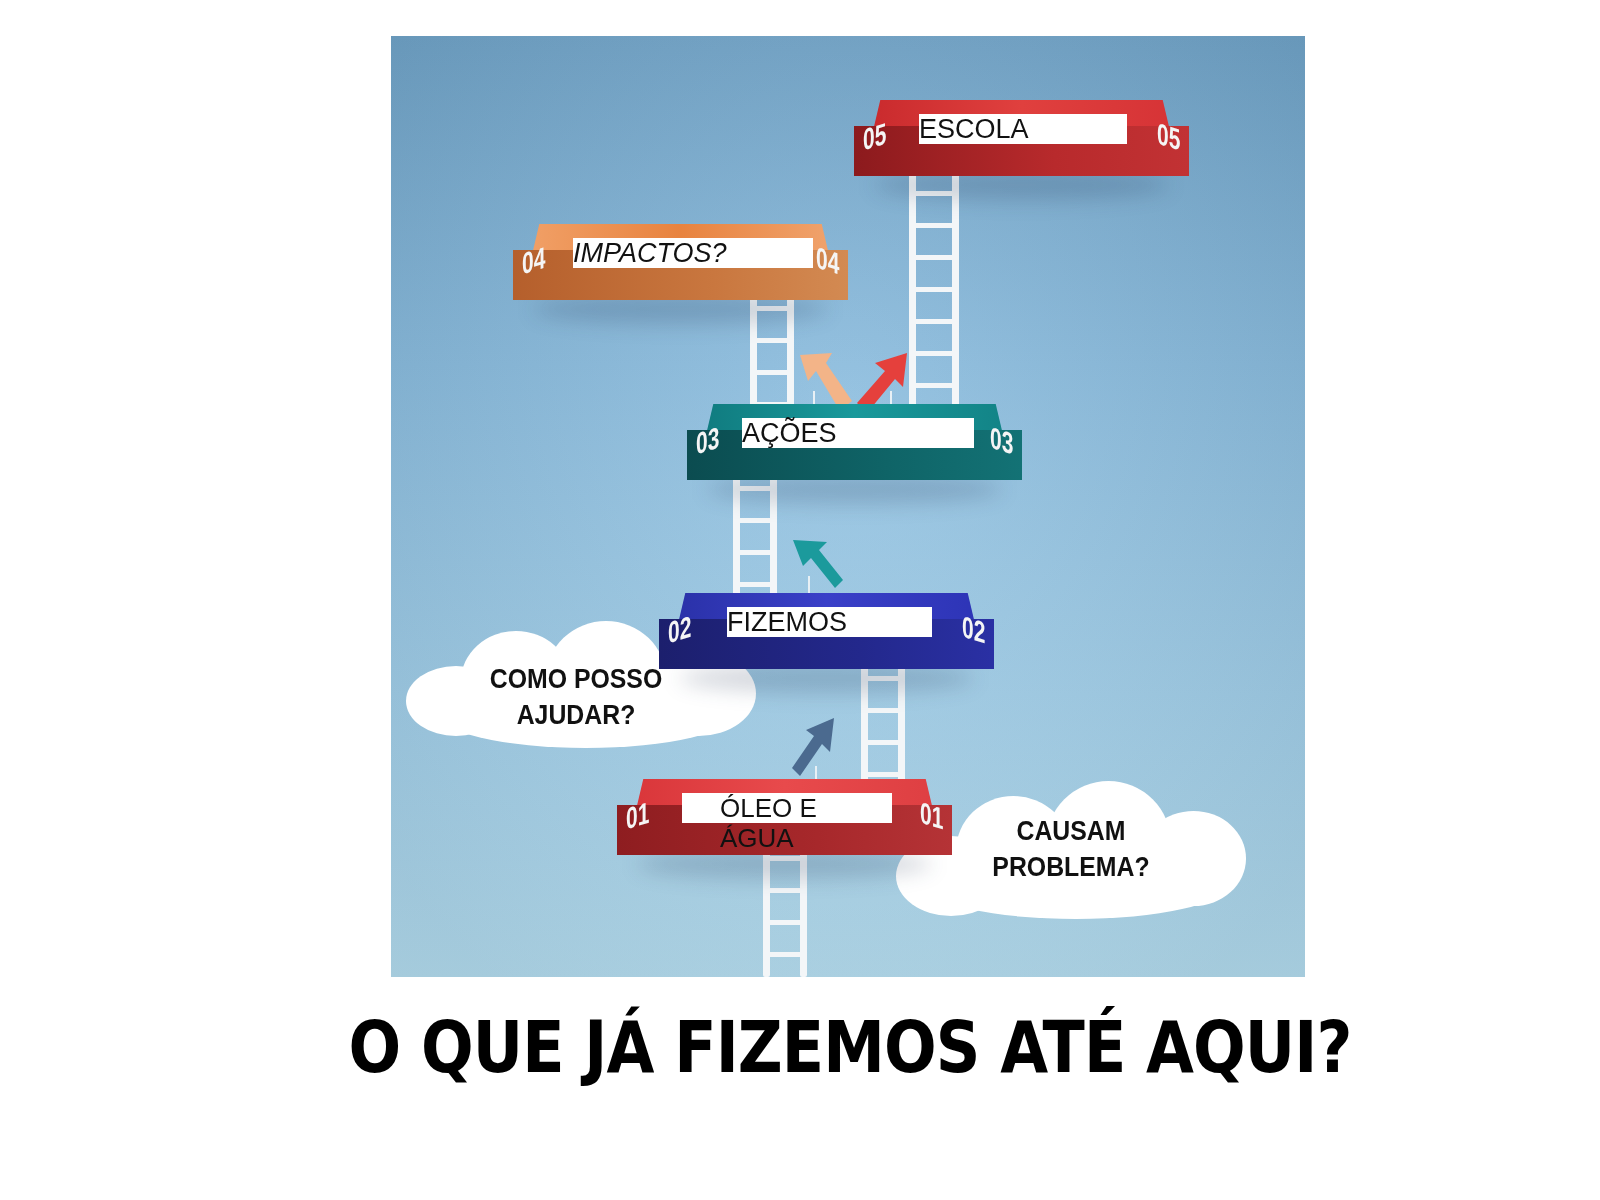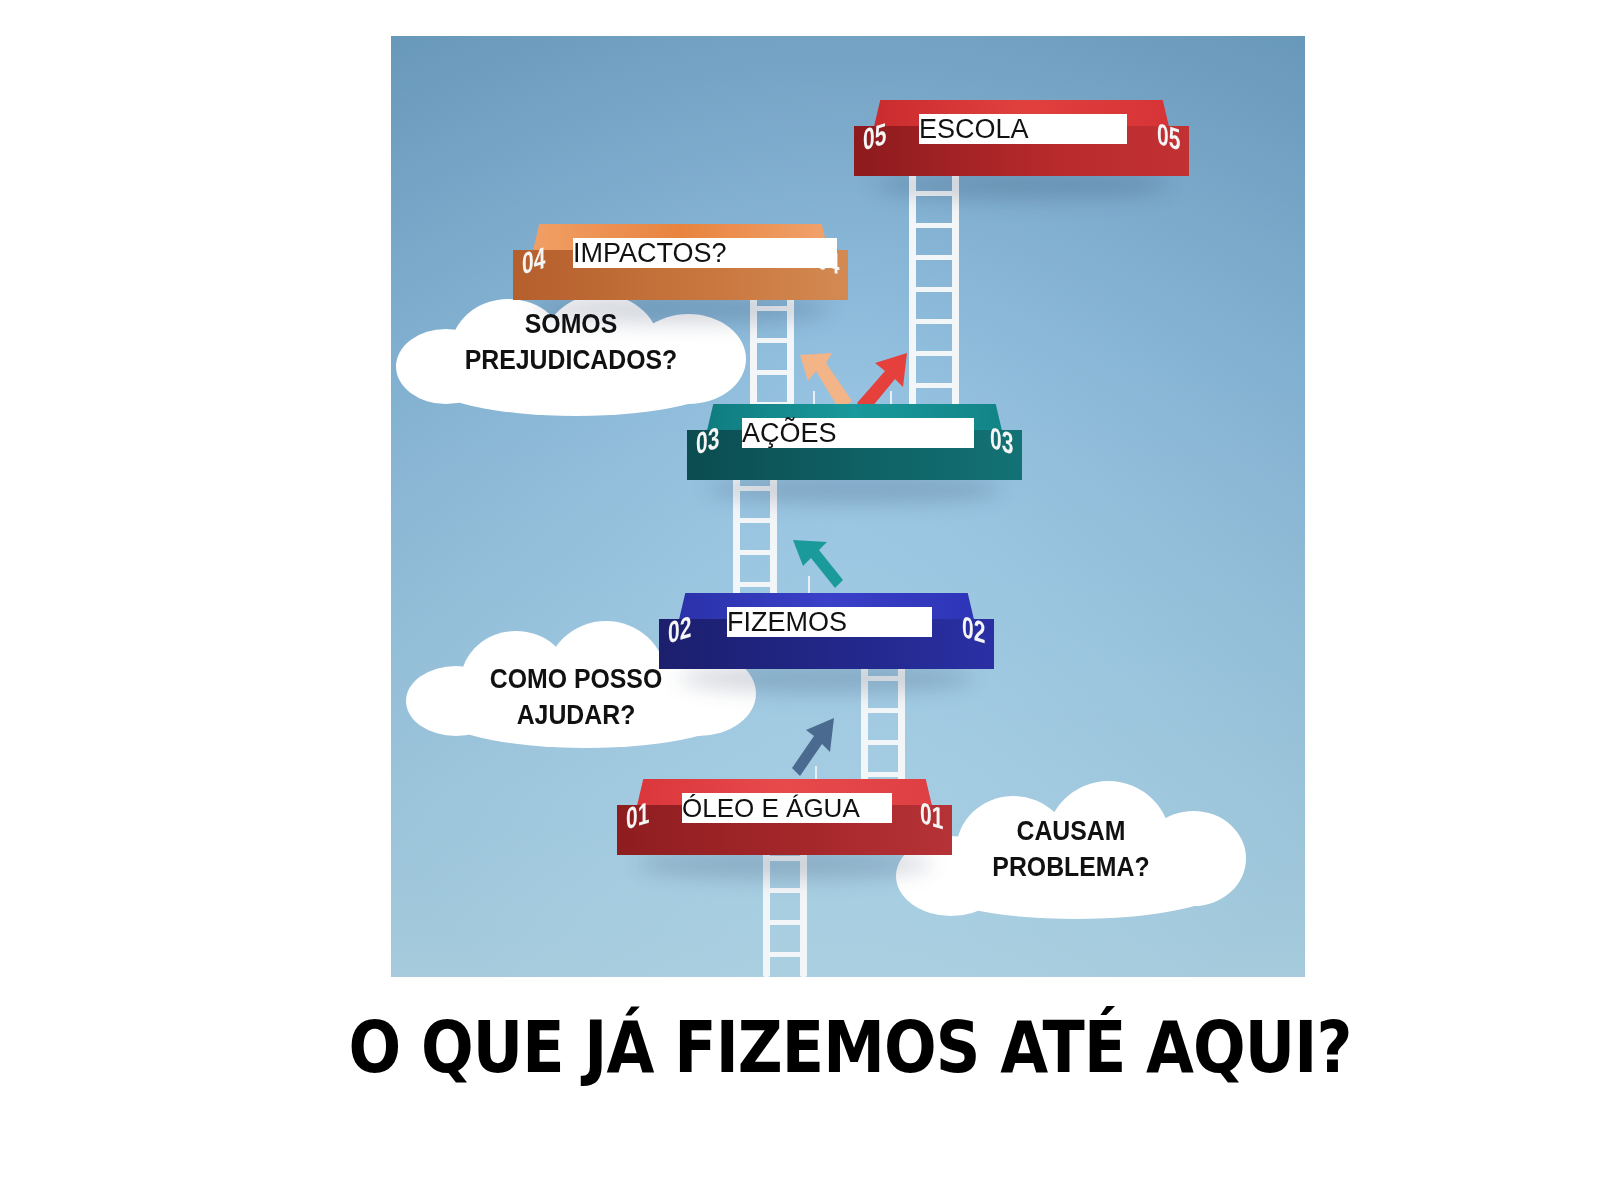--- a/index.html
+++ b/index.html
@@ -116,31 +116,20 @@
   <div class="ladder" style="left:372px; top:800px; height:141px;">
     <div class="rail l"></div>
       <div class="rail r"></div>
     <div class="rung" style="top:20px"></div>
       <div class="rung" style="top:52px"></div>
       <div class="rung" style="top:84px"></div>
       <div class="rung" style="top:116px"></div>
   </div>
 
 
-  <div class="cloud" style="left:5px; top:258px; width:355px; height:125px;">
-    <div class="puff" style="left:0; top:35px; width:100px; height:75px;"></div>
-    <div class="puff" style="left:55px; top:5px; width:115px; height:100px;"></div>
-    <div class="puff" style="left:145px; top:0; width:120px; height:115px;"></div>
-    <div class="puff" style="left:235px; top:20px; width:115px; height:90px;"></div>
-    <div class="puff" style="left:30px; top:50px; width:300px; height:72px;"></div>
-    <div class="cloud-text" style="left:30px; top:12px; width:290px;">
-      <div>SOMOS</div>
-      <div>PREJUDICADOS?</div>
-    </div>
-  </div>
 
 
   <div class="cloud" style="left:15px; top:585px; width:355px; height:130px;">
     <div class="puff" style="left:0; top:45px; width:100px; height:70px;"></div>
     <div class="puff" style="left:55px; top:10px; width:110px; height:100px;"></div>
     <div class="puff" style="left:140px; top:0; width:120px; height:115px;"></div>
     <div class="puff" style="left:235px; top:30px; width:115px; height:85px;"></div>
     <div class="puff" style="left:30px; top:55px; width:300px; height:72px;"></div>
     <div class="cloud-text" style="left:25px; top:40px; width:290px;">
       <div>COMO POSSO</div>
@@ -185,21 +174,21 @@
     <span class="num right">05</span>
     <div class="label" style="left:65px; width:208px;">ESCOLA</div>
   </div>
 
   <div class="platform" style="left:122px; top:188px; width:335px;">
     <div class="shadow"></div>
     <div class="top" style="background: linear-gradient(90deg,#f1a067,#e8833f 50%,#f0a36d);"></div>
     <div class="front" style="background: linear-gradient(90deg,#b55f2c,#c9773f 60%,#d38a52);"></div>
     <span class="num left">04</span>
     <span class="num right">04</span>
-    <div class="label" style="left:60px; width:264px;">IMPACTOS?</div>
+    <div class="label" style="left:60px; width:240px;font-style:italic;">IMPACTOS?</div>
   </div>
 
   <div class="platform" style="left:296px; top:368px; width:335px;">
     <div class="shadow"></div>
     <div class="top" style="background: linear-gradient(90deg,#107b7f,#19999b 50%,#128386);"></div>
     <div class="front" style="background: linear-gradient(90deg,#0b4c50,#0f6467 60%,#137275);"></div>
     <span class="num left">03</span>
     <span class="num right">03</span>
     <div class="label" style="left:55px; width:232px;">AÇÕES</div>
   </div>
@@ -212,17 +201,17 @@
     <span class="num right">02</span>
     <div class="label" style="left:68px; width:205px;">FIZEMOS</div>
   </div>
 
   <div class="platform" style="left:226px; top:743px; width:335px;">
     <div class="shadow"></div>
     <div class="top" style="background: linear-gradient(90deg,#d9363a,#e84a4c 50%,#de3f42);"></div>
     <div class="front" style="background: linear-gradient(90deg,#8e1d20,#a7282b 60%,#b53336);"></div>
     <span class="num left">01</span>
     <span class="num right">01</span>
-    <div class="label" style="left:65px; width:210px; font-size:26px;">ÓLEO E ÁGUA</div>
+    <div class="label" style="left:65px; width:210px; font-size:26px;padding-left:38px;">ÓLEO E ÁGUA</div>
   </div>
 </div>
 
 <div class="slide-title">O QUE JÁ FIZEMOS ATÉ AQUI?</div>
 
 </body></html>

